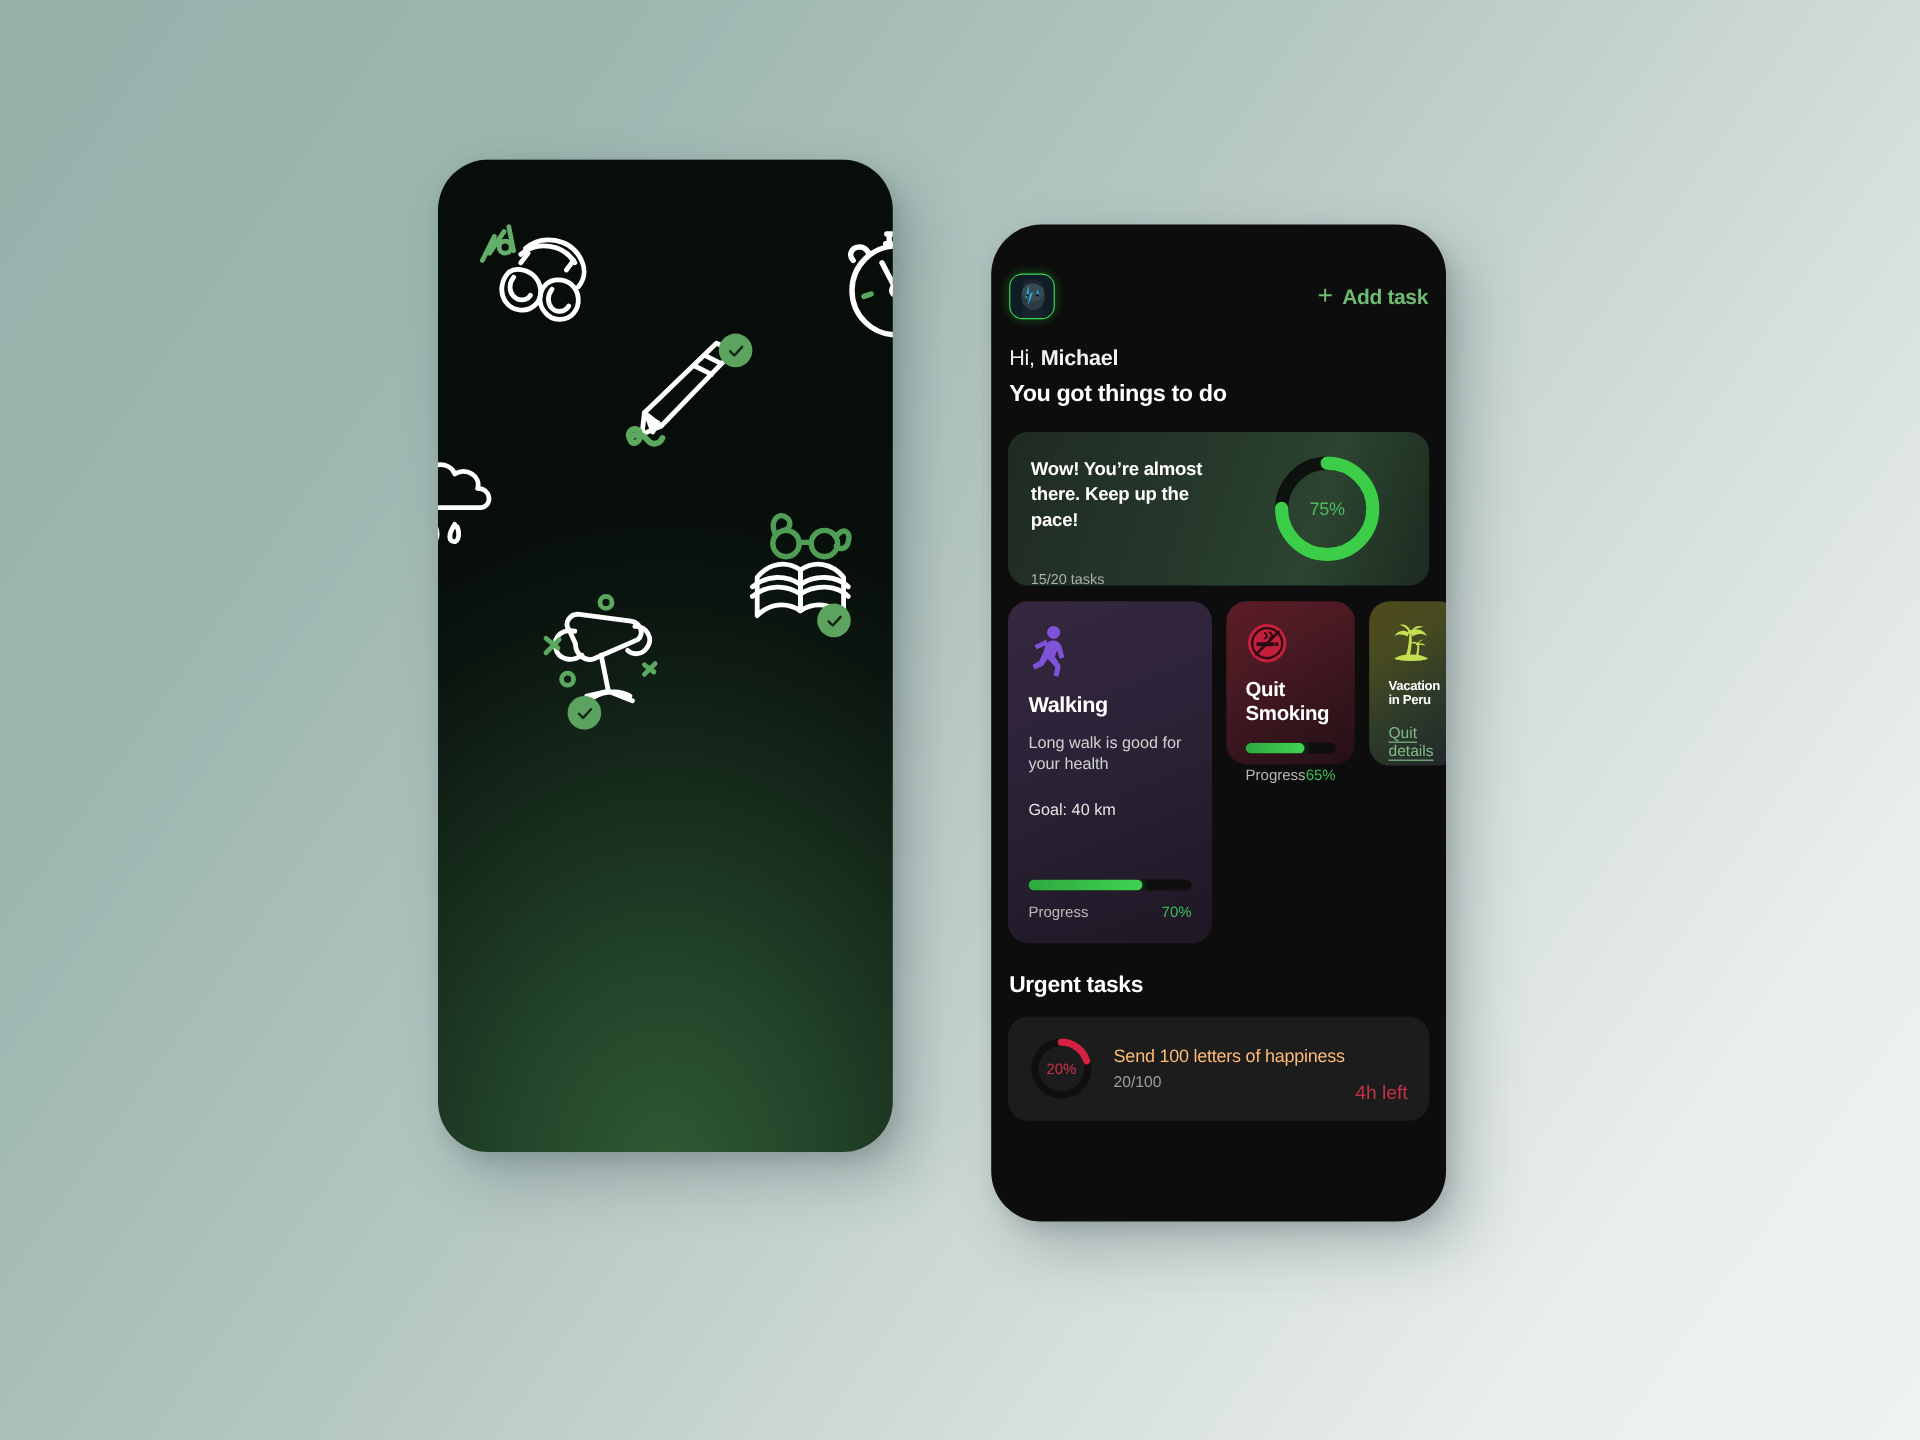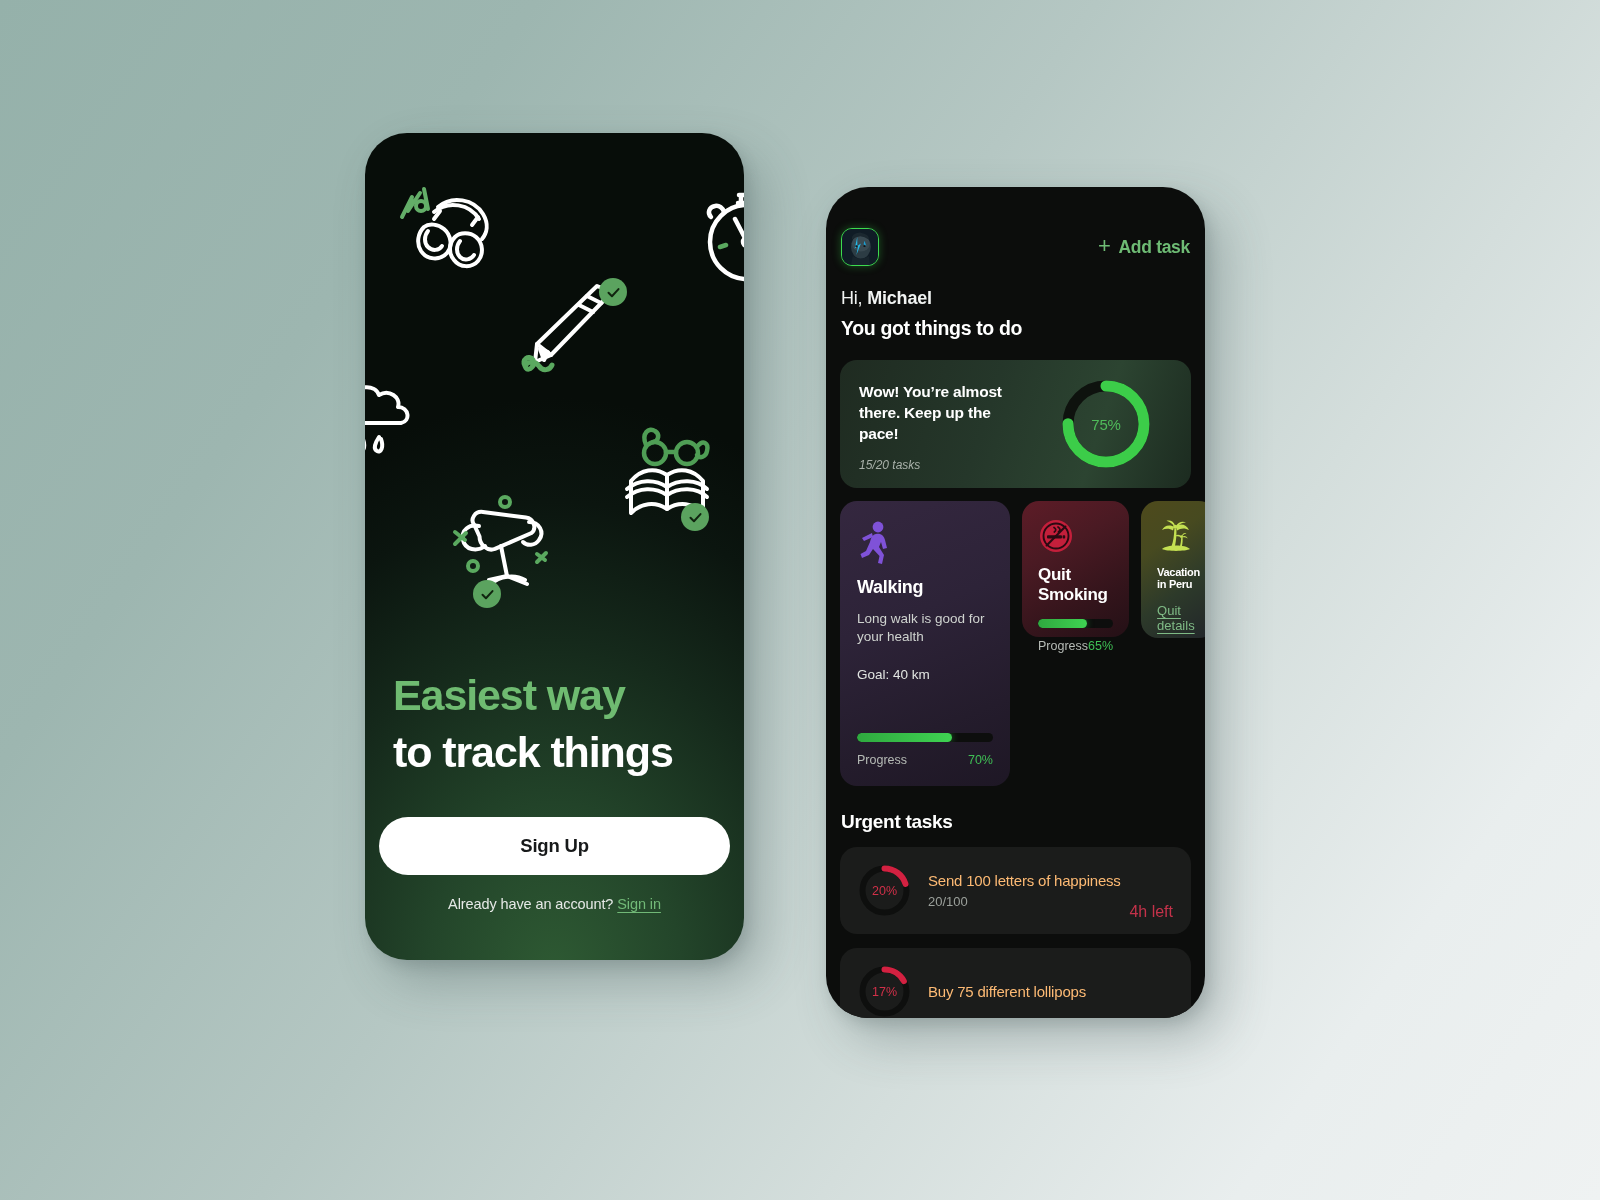--- a/index.html
+++ b/index.html
@@ -77,21 +77,21 @@
   .greet-1 b { font-weight:700; }
   .greet-2 { font-size:19.5px; font-weight:700; color:#ffffff; margin-top:8px; letter-spacing:-0.35px; }
 
   
   .pcard {
     margin-top:20px; height:128px; border-radius:17px; position:relative;
     background: linear-gradient(108deg, #1f2b21 0%, #25372a 42%, #2c4431 72%, #1c2b20 100%);
     padding:21px 19px 0 19px; overflow:hidden;
   }
   .pcard-txt { font-size:15.5px; font-weight:700; color:#ffffff; line-height:1.37; width:175px; letter-spacing:-0.2px;}
-  .pcard-sub { font-size:12px; color:#a9b1aa; margin-top:13px;font-style:italic; }
+  .pcard-sub { font-size:12px; color:#a9b1aa; margin-top:31px; }
   .ring { position:absolute; right:37px; top:16px; width:96px; height:96px; }
   .ring svg { display:block; transform:rotate(-90deg); }
   .ring-label {
     position:absolute; inset:0; display:flex; align-items:center; justify-content:center;
     font-size:15px; font-weight:500; color:#4fbb5a; letter-spacing:-0.2px;
   }
 
   
   .grid { margin-top:13px; display:flex; gap:12px; }
   .walk-card {
@@ -249,31 +249,20 @@
         <circle cx="28" cy="78" r="5" fill="none"></circle>
       </g>
     </svg>
     <div class="chk" style="left:28px; top:92px;">
       <svg viewBox="0 0 24 24" fill="none" stroke="#10240f" stroke-width="3.2" stroke-linecap="round" stroke-linejoin="round">
           <path d="M4 12.5 L9.5 18 L20 6.5"></path>
         </svg>
     </div>
   </div>
 
-  <div class="hero">
-    <h1 class="hero-h1">
-      <span class="g">Easiest way</span>
-      <span class="w">to track things</span>
-    </h1>
-    <button class="signup-btn">Sign Up</button>
-    <div class="signin-row">
-      <span>Already have an account?</span>
-      <span class="signin-link">Sign in</span>
-    </div>
-  </div>
 </div>
 
 <div class="phone" id="phone-right">
   <div class="rp">
 
     <div class="rp-top">
       <div class="avatar">
         <svg viewBox="0 0 40 40">
           <rect width="40" height="40" fill="#101c26"></rect>
           <ellipse cx="21" cy="20" rx="11" ry="13" fill="#2c3c44"></ellipse>
@@ -393,27 +382,15 @@
         </svg>
         <div class="task-ring-lbl">20%</div>
       </div>
       <div class="task-body">
         <div class="task-title">Send 100 letters of happiness</div>
         <div class="task-sub">20/100</div>
       </div>
       <div class="task-left">4h left</div>
     </div>
 
-    <div class="task">
-      <div class="task-ring">
-        <svg width="55" height="55" viewBox="0 0 55 55">
-          <circle cx="27.5" cy="27.5" r="22" fill="none" stroke="#0e0f0e" stroke-width="6"></circle>
-          <circle id="t2Arc" cx="27.5" cy="27.5" r="22" fill="none" stroke="#d32141" stroke-width="6" stroke-linecap="round" stroke-dasharray="138.23007675795088 138.23007675795088" stroke-dashoffset="114.73096370909923"></circle>
-        </svg>
-        <div class="task-ring-lbl">17%</div>
-      </div>
-      <div class="task-body">
-        <div class="task-title">Buy 75 different lollipops</div>
-      </div>
-    </div>
 
   </div>
 </div>
 
 </body></html>

